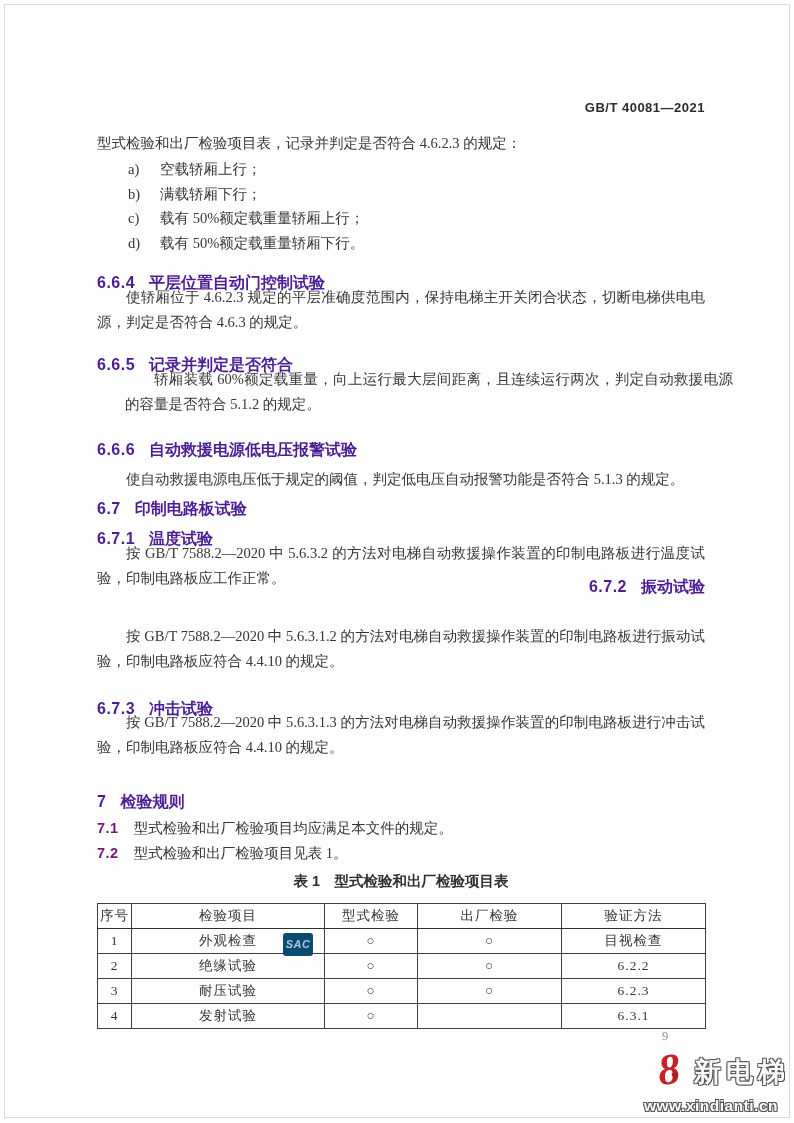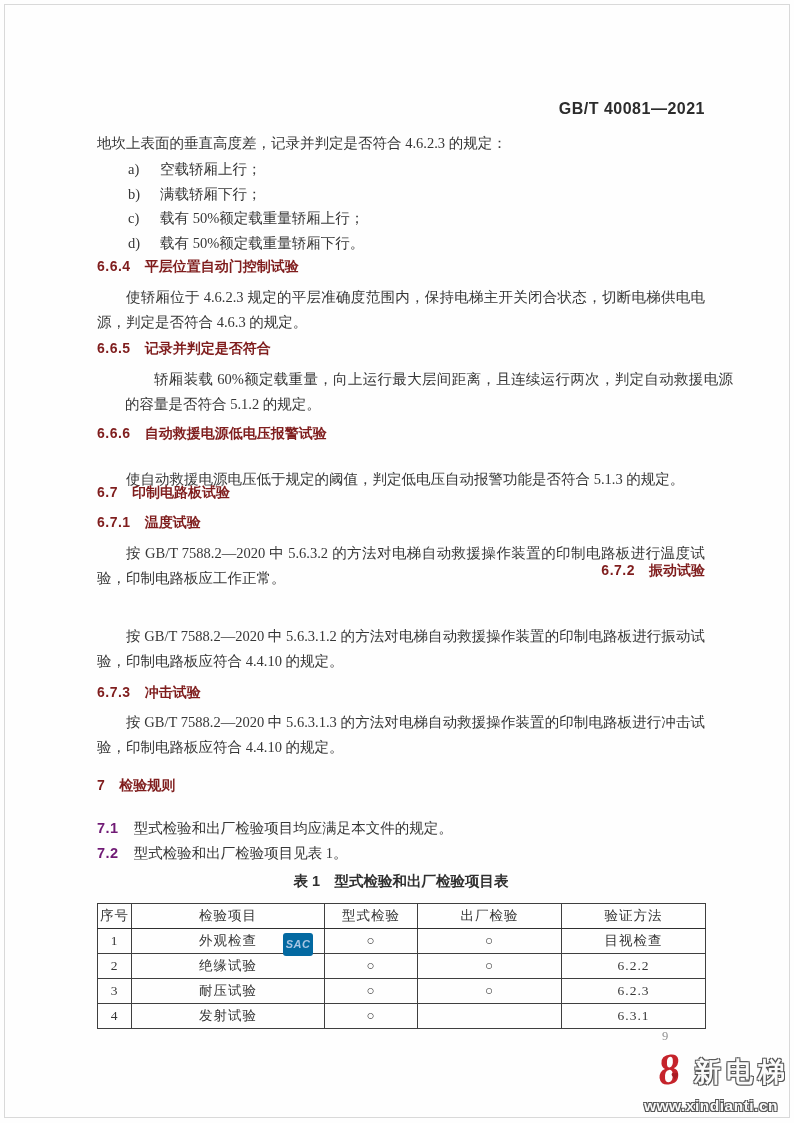--- a/index.html
+++ b/index.html
@@ -5,50 +5,50 @@
   html,body{margin:0;padding:0;}
   body{
     width:794px;height:1123px;position:relative;background:#fefefe;
     font-family:"Liberation Serif","DejaVu Serif",serif;color:#333;overflow:hidden;
   }
   .page-frame{position:absolute;left:4px;top:4px;right:4px;bottom:5px;border:1px solid #d9d9d9;}
   .abs{position:absolute;}
   .content-block{position:absolute;left:97px;width:608px;}
   .std-number{
     top:100px;text-align:right;font-family:"Liberation Sans","DejaVu Sans",sans-serif;
-    font-weight:bold;font-size:16px;letter-spacing:.5px;color:#2c2c2c;
+    font-weight:bold;font-size:13px;letter-spacing:.5px;color:#2c2c2c;
   }
   .body-text{font-size:14.5px;line-height:25px;text-align:justify;color:#363636;}
   .indent{text-indent:2em;}
   .list-item{font-size:14.5px;line-height:24.5px;color:#363636;padding-left:63px;position:relative;}
   .list-item .li-label{position:absolute;left:31px;}
   .heading{
     font-family:"Liberation Sans","DejaVu Sans",sans-serif;font-weight:bold;
-    font-size:14px;color:#7f1d1d;line-height:17px;
+    font-size:16px;color:#4c1d95;line-height:17px;margin-top:16px;
   }
   .heading .h-num{display:inline-block;margin-right:14px;letter-spacing:.5px;}
   .clause{font-size:14.5px;line-height:25px;color:#363636;}
   .clause .c-num{
     font-family:"Liberation Sans","DejaVu Sans",sans-serif;font-weight:bold;
     display:inline-block;margin-right:15px;color:#701a75;letter-spacing:.5px;
   }
   .table-caption{
     text-align:center;font-family:"Liberation Sans","DejaVu Sans",sans-serif;
     font-weight:bold;font-size:14.5px;color:#2e2e2e;
   }
   table.gb{border-collapse:collapse;table-layout:fixed;width:608px;}
   table.gb td,table.gb th{
     border:1px solid #3f3f3f;height:24px;text-align:center;vertical-align:middle;
     font-size:13.5px;font-weight:normal;color:#363636;padding:0;letter-spacing:1px;
   }
   table.gb{border:1.5px solid #2f2f2f;}
   table.gb tr.head th{border-bottom:1.5px solid #2f2f2f;}
   .circle-mark{font-size:13px;color:#4a4a4a;}
   .sac-watermark{
-    left:283px;top:933px;width:30px;height:23px;background:#0369a1;border-radius:3px;
+    left:283px;top:933px;width:30px;height:23px;background:#0c4a6e;border-radius:3px;
     color:#a9c6e4;font-family:"Liberation Sans","DejaVu Sans",sans-serif;
     font-weight:bold;font-style:italic;font-size:11px;line-height:23px;text-align:center;
     letter-spacing:.5px;
   }
   .page-number{left:650px;top:1029px;width:30px;text-align:center;font-size:12.5px;color:#8f8f8f;}
   .site-logo{left:632px;top:1051px;width:158px;}
   .logo-row{display:flex;align-items:center;justify-content:flex-end;height:42px;}
   .logo-mark{
     position:relative;width:34px;height:44px;flex:0 0 auto;margin-right:2px;
   }
@@ -70,21 +70,21 @@
     font-size:15.5px;letter-spacing:.5px;text-align:center;margin-top:4px;white-space:nowrap;
   }
 </style>
 </head>
 <body>
 
 <div class="page-frame"></div>
 
 <div class="content-block std-number">GB/T 40081—2021</div>
 
-<div class="content-block body-text" style="top:131px;">地坎上表面的垂直高度差，记录并判定是否符合 4.6.2.3 的规定：</div>
+<div class="content-block body-text" style="top:131px;">型式检验和出厂检验项目表，记录并判定是否符合 4.6.2.3 的规定：</div>
 
 <div class="content-block" style="top:157px;">
   <div class="list-item">
     <span class="li-label">a)</span>
     <span>空载轿厢上行；</span>
   </div>
   <div class="list-item">
     <span class="li-label">b)</span>
     <span>满载轿厢下行；</span>
   </div>

